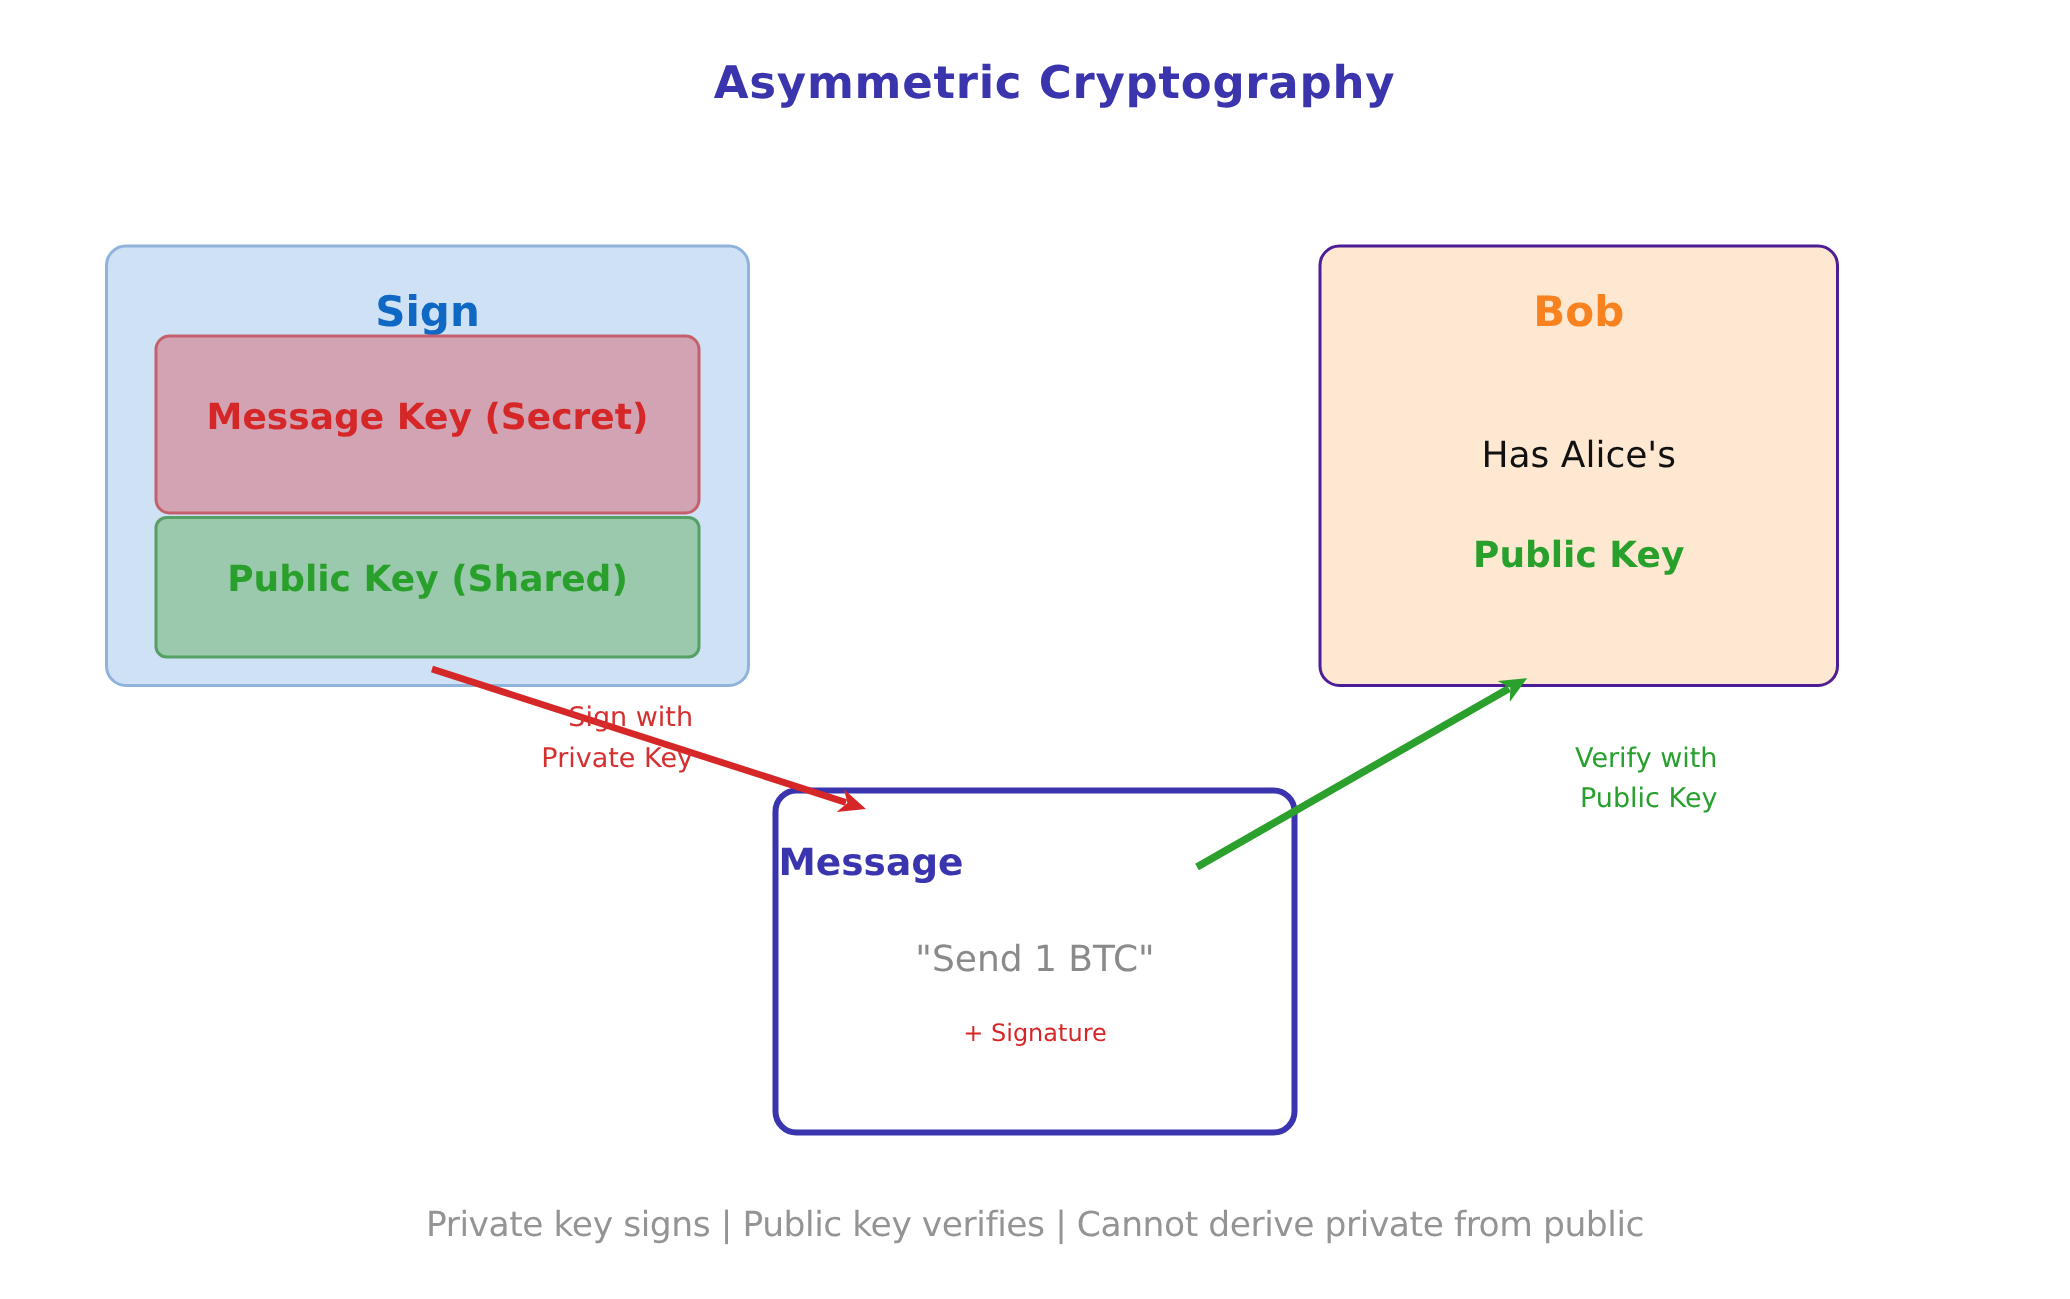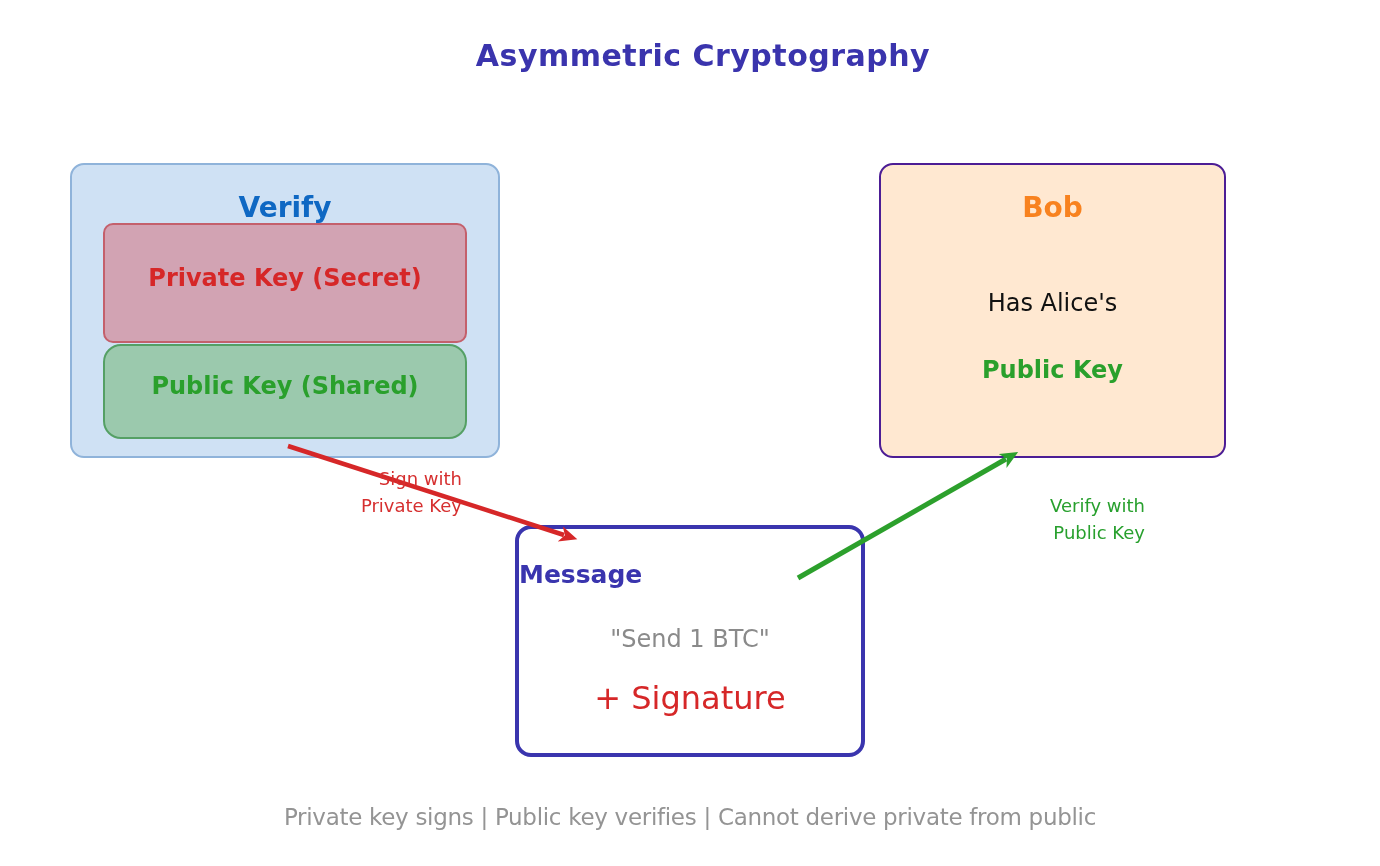--- a/index.html
+++ b/index.html
@@ -50,21 +50,21 @@
     display: flex; align-items: center; justify-content: center;
     padding-bottom: 10px;
   }
   .private-key-box span {
     font-size: 24px; font-weight: bold; color: #d62728;
   }
   .public-key-box {
     left: 31px; top: 179px; width: 364px; height: 95px;
     background: #9bc9ad;
     border: 2px solid #55a065;
-    border-radius: 18px;
+    border-radius: 8px;
     box-sizing: border-box;
     display: flex; align-items: center; justify-content: center;
     padding-bottom: 12px;
   }
   .public-key-box span {
     font-size: 24px; font-weight: bold; color: #2aa02c;
   }
 
   
   .bob-box {
@@ -105,21 +105,21 @@
     font-size: 25px; font-weight: bold; color: #3a35ae;
   }
   .message-content {
     left: 0; top: 96px; width: 100%;
     text-align: center;
     font-size: 24px; color: #8a8a8a;
   }
   .message-signature {
     left: 0; top: 150px; width: 100%;
     text-align: center;
-    font-size: 32px; color: #d62728;
+    font-size: 16px; color: #d62728;
   }
 
   
   .arrow-label {
     text-align: right;
     font-size: 18px;
     line-height: 27px;
   }
   .arrow-label span { display: block; }
   .sign-label   { left: 242px; top: 465px; width: 220px; color: #d62f2f; }
@@ -140,23 +140,23 @@
   }
 </style>
 </head>
 <body>
 
 <div class="canvas">
 
   <div class="abs diagram-title">Asymmetric Cryptography</div>
 
   <div class="abs alice-box">
-    <div class="abs alice-label">Verify</div>
+    <div class="abs alice-label">Sign</div>
     <div class="abs private-key-box">
-      <span>Private Key (Secret)</span>
+      <span>Message Key (Secret)</span>
     </div>
     <div class="abs public-key-box">
       <span>Public Key (Shared)</span>
     </div>
   </div>
 
   <div class="abs bob-box">
     <div class="abs bob-label">Bob</div>
     <div class="abs bob-line1">Has Alice's</div>
     <div class="abs bob-line2">Public Key</div>

